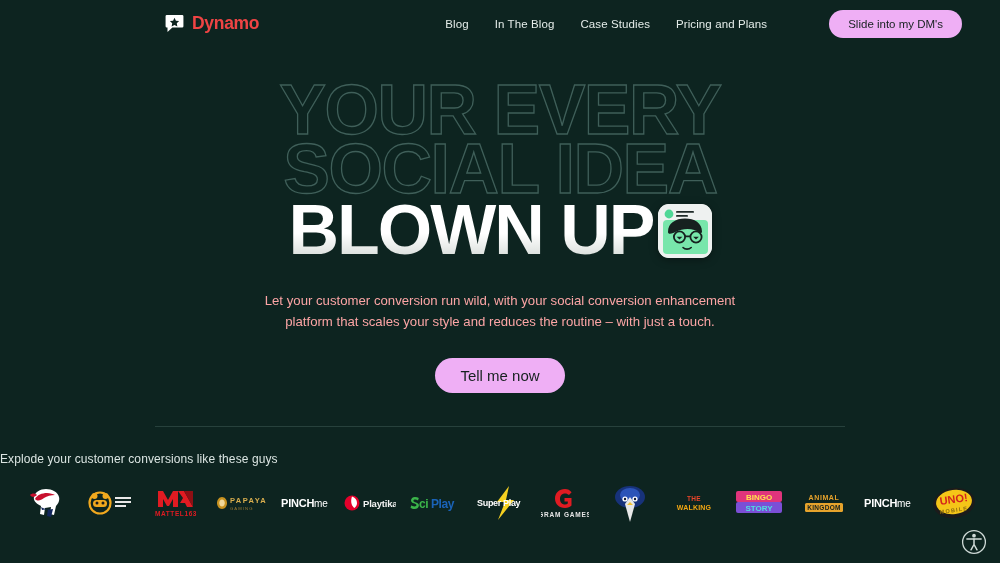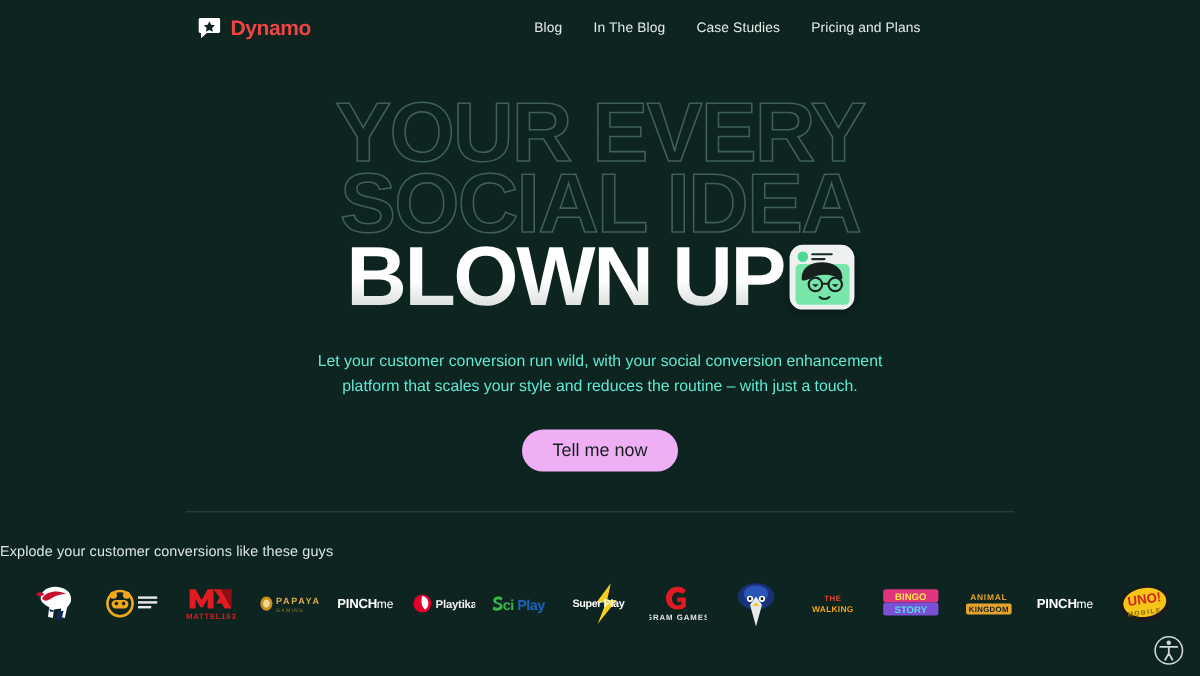--- a/index.html
+++ b/index.html
@@ -132,21 +132,21 @@
     box-shadow: 0 2px 8px rgba(0,0,0,0.35);
   }
 
   .avatar-svg { display: block; width: 54px; height: 54px; }
 
   .subtitle {
     margin: 31px auto 12px;
     width: 486px;
     font-size: 13.2px;
     line-height: 1.58;
-    color: #5eead4;
+    color: #fca5a5;
   }
 
   .cta-wrap { margin-top: 25px; }
 
   .cta-button {
     background: #efaff5;
     color: #16211f;
     border: none;
     border-radius: 999px;
     font-family: "Liberation Sans", sans-serif;
@@ -213,20 +213,21 @@
       </svg>
     </span>
     <span class="brand-name">Dynamo</span>
   </div>
 
   <nav class="nav">
     <a class="nav-link" href="#">Blog</a>
     <a class="nav-link" href="#">In The Blog</a>
     <a class="nav-link" href="#">Case Studies</a>
     <a class="nav-link" href="#">Pricing and Plans</a>
+    <button class="dm-button">Slide into my DM's</button>
   </nav>
 </div>
 
 <div class="hero">
 
   <h1 class="headline">
     <span class="headline-line outline">YOUR EVERY</span>
     <span class="headline-line outline">SOCIAL IDEA</span>
     <span class="solid-wrap">
       <span class="solid">BLOWN UP</span>

